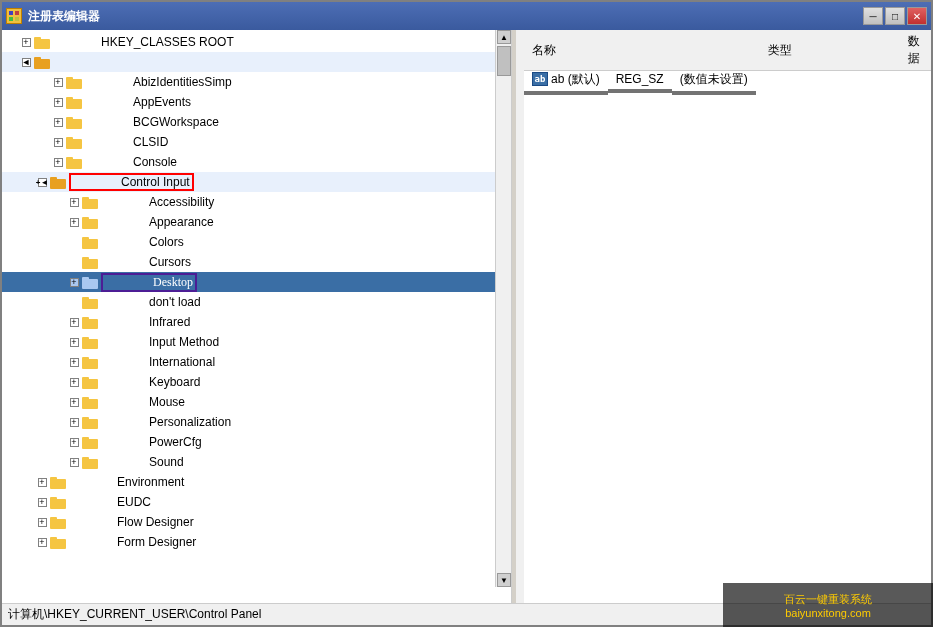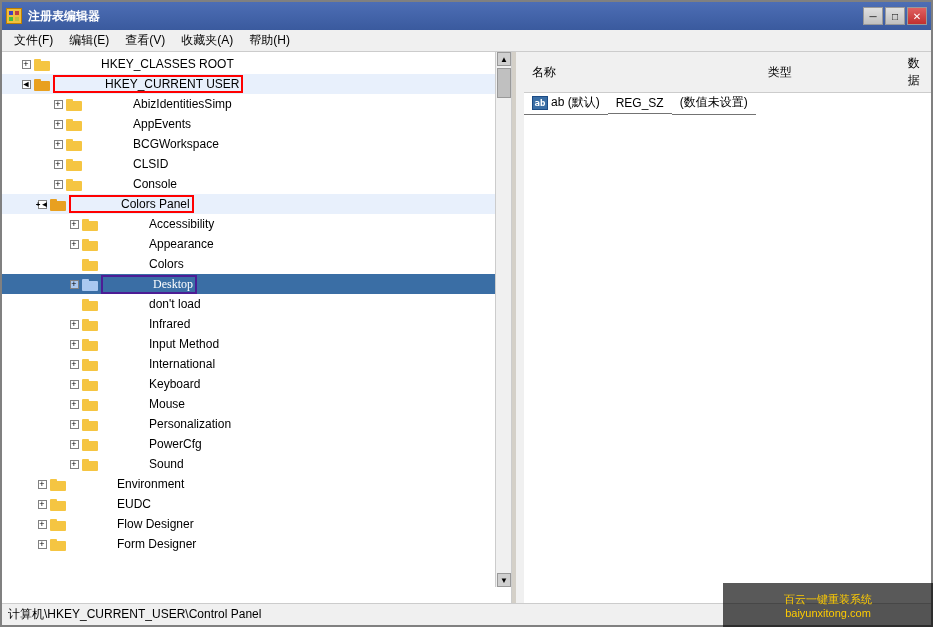--- a/index.html
+++ b/index.html
@@ -125,21 +125,21 @@
       border-bottom: 1px solid #ccc;
       text-align: left;
       padding: 3px 8px;
       font-weight: normal;
       font-size: 12px;
     }
 
     .right-table td {
       padding: 3px 8px;
       font-size: 12px;
-      border-bottom: 1px solid #737373;
+      border-bottom: 4px solid #737373;
     }
 
     .status-bar {
       height: 22px;
       background: #f0f0f0;
       border-top: 1px solid #ccc;
       display: flex;
       align-items: center;
       padding: 0 6px;
       font-size: 12px;
@@ -245,27 +245,20 @@
       </div>
       <span class="title-bar-text">注册表编辑器</span>
     </div>
     <div class="title-bar-buttons">
       <div class="title-btn">─</div>
       <div class="title-btn">□</div>
       <div class="title-btn close">✕</div>
     </div>
   </div>
 
-  <div class="menu-bar">
-    <div class="menu-item">文件(F)</div>
-    <div class="menu-item">编辑(E)</div>
-    <div class="menu-item">查看(V)</div>
-    <div class="menu-item">收藏夹(A)</div>
-    <div class="menu-item">帮助(H)</div>
-  </div>
 
   <div class="main-content">
 
     <div class="tree-panel">
       <div class="tree-container">
 
         <div class="tree-node">
           <span class="tree-indent" style="width:16px"></span>
           <span class="tree-expand">
             <span class="expand-box">+</span>
@@ -283,23 +276,20 @@
           <span class="tree-indent" style="width:16px"></span>
           <span class="tree-expand">
             <span class="expand-box">◄</span>
           </span>
           <span class="folder-icon">
             <svg viewBox="0 0 16 14">
                 <rect x="0" y="4" width="16" height="10" rx="1" fill="#e8a020"></rect>
                 <rect x="0" y="2" width="7" height="4" rx="1" fill="#e8a020"></rect>
               </svg>
           </span>
-          <span style="display:inline-flex;align-items:center;border:2px solid red;padding:0 2px;">
-            <span class="tree-label">HKEY_CURRENT USER</span>
-          </span>
         </div>
 
 
         <div class="tree-node">
           <span class="tree-indent" style="width:16px"></span>
           <span class="tree-indent" style="width:16px"></span>
           <span class="tree-indent" style="width:16px"></span>
           <span class="tree-expand">
             <span class="expand-box">+</span>
           </span>
@@ -382,21 +372,21 @@
           <span class="tree-expand">
             <span class="expand-box" style="font-size:8px; font-weight:bold;">+◄</span>
           </span>
           <span class="folder-icon">
             <svg viewBox="0 0 16 14">
                 <rect x="0" y="4" width="16" height="10" rx="1" fill="#e8a020"></rect>
                 <rect x="0" y="2" width="7" height="4" rx="1" fill="#e8a020"></rect>
               </svg>
           </span>
           <span style="display:inline-flex;align-items:center;border:2px solid red;padding:0 2px;">
-            <span class="tree-label">Colors Panel</span>
+            <span class="tree-label">Control Input</span>
           </span>
         </div>
 
         <div class="tree-node">
           <span class="tree-indent" style="width:16px"></span>
           <span class="tree-indent" style="width:16px"></span>
           <span class="tree-indent" style="width:16px"></span>
           <span class="tree-indent" style="width:16px"></span>
           <span class="tree-expand">
             <span class="expand-box">+</span>
@@ -435,20 +425,34 @@
           <span class="tree-expand" style="width:16px"></span>
           <span class="folder-icon">
             <svg viewBox="0 0 16 14">
                 <rect x="0" y="4" width="16" height="10" rx="1" fill="#f5c542"></rect>
                 <rect x="0" y="2" width="7" height="4" rx="1" fill="#f5c542"></rect>
               </svg>
           </span>
           <span class="tree-label">Colors</span>
         </div>
 
+        <div class="tree-node">
+          <span class="tree-indent" style="width:16px"></span>
+          <span class="tree-indent" style="width:16px"></span>
+          <span class="tree-indent" style="width:16px"></span>
+          <span class="tree-indent" style="width:16px"></span>
+          <span class="tree-expand" style="width:16px"></span>
+          <span class="folder-icon">
+            <svg viewBox="0 0 16 14">
+                <rect x="0" y="4" width="16" height="10" rx="1" fill="#f5c542"></rect>
+                <rect x="0" y="2" width="7" height="4" rx="1" fill="#f5c542"></rect>
+              </svg>
+          </span>
+          <span class="tree-label">Cursors</span>
+        </div>
 
         <div class="tree-node selected" style="background:#3a6ea5;color:white;">
           <span class="tree-indent" style="width:16px"></span>
           <span class="tree-indent" style="width:16px"></span>
           <span class="tree-indent" style="width:16px"></span>
           <span class="tree-indent" style="width:16px"></span>
           <span class="tree-expand">
             <span class="expand-box" style="background:#aac8f0;">+</span>
           </span>
           <span class="folder-icon">

